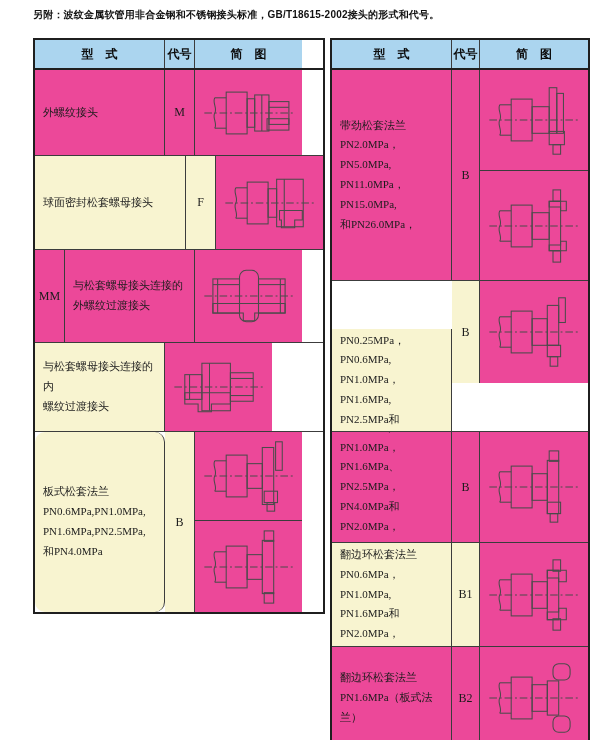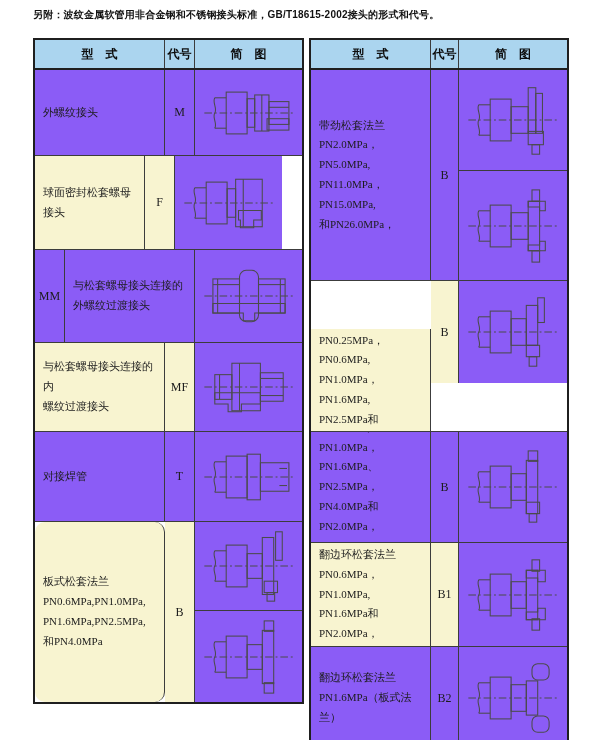--- a/index.html
+++ b/index.html
@@ -18,21 +18,21 @@
     border:2px solid #1f1f1f;background:#fff;
     display:flex;flex-direction:column;justify-content:flex-end;
   }
   .gap{width:5px;}
   .trow{display:flex;flex:0 0 auto;border-bottom:1px solid #3c3c3c;}
   .trow:last-child{border-bottom:none;}
   .trow.header{border-bottom:2px solid #1f1f1f;}
   .cell{
     box-sizing:border-box;border-right:1px solid #3c3c3c;
     display:flex;align-items:center;justify-content:center;
-    background:#8b5cf6;overflow:hidden;
+    background:#ec4899;overflow:hidden;
   }
   .cell:last-child{border-right:none;}
   .cell.hl{background:var(--highlight-bg,#f8f4d0);}
   .header .cell{
     background:var(--header-bg,#abd5ef);
     font-weight:bold;font-size:12px;color:#0c0c0c;
   }
   .cell.type{justify-content:flex-start;padding:4px 4px 4px 8px;}
   .type-text{white-space:pre-line;font-size:11px;line-height:1.8;}
   .code-text{font-size:12px;}
@@ -88,21 +88,21 @@
               <line class="dg" x1="63.5" y1="21" x2="63.5" y2="59"></line>
               <rect class="dg" x="71" y="28" width="21" height="24"></rect>
               <line class="dg" x1="71" y1="34" x2="92" y2="34"></line>
               <rect fill="url(#hatch)" class="dg" x="69" y="46" width="23" height="12"></rect>
               <line class="dg" x1="3" y1="40" x2="97" y2="40" stroke-dasharray="8 3 2 3"></line>
             </svg>
           </div>
         </div>
       </div>
       <div class="trow">
-        <div class="cell type hl" style="width: 110px; height: 93px;">
+        <div class="cell type hl" style="width: 151px; height: 93px;">
           <span class="type-text">球面密封松套螺母接头</span>
         </div>
         <div class="cell code hl" style="width: 30px; height: 93px;">
           <span class="code-text">F</span>
         </div>
         <div class="cell diag" style="width: 107px; height: 93px;">
           <div class="dslot" style="height: 93px;">
             <svg viewBox="0 0 100 80" width="96" height="76">
               <path class="dg" d="M14 24 c-3 5 3 11 0 16 c-3 5 3 11 0 16"></path>
               <line class="dg" x1="14" y1="24" x2="26" y2="24"></line>
@@ -139,63 +139,37 @@
               <line class="dg" x1="3" y1="40" x2="97" y2="40" stroke-dasharray="8 3 2 3"></line>
             </svg>
           </div>
         </div>
       </div>
       <div class="trow">
         <div class="cell type hl" style="width: 130px; height: 88px;">
           <span class="type-text">与松套螺母接头连接的内
 螺纹过渡接头</span>
         </div>
-        <div class="cell code hl" style="width: 30px; height: 88px;">
-          <span class="code-text">MF</span>
-        </div>
         <div class="cell diag" style="width: 107px; height: 88px;">
           <div class="dslot" style="height: 88px;">
             <svg viewBox="0 0 100 80" width="96" height="76">
               <rect class="dg" x="14" y="27" width="18" height="26"></rect>
               <line class="dg" x1="19" y1="27" x2="19" y2="53"></line>
               <rect class="dg" x="32" y="15" width="30" height="50"></rect>
               <line class="dg" x1="40" y1="15" x2="40" y2="65"></line>
               <rect class="dg" x="62" y="25" width="24" height="30"></rect>
               <line class="dg" x1="62" y1="31" x2="86" y2="31"></line>
               <line class="dg" x1="62" y1="49" x2="86" y2="49"></line>
               <path fill="url(#hatch)" class="dg" d="M14 46 h48 v12 h-20 v8 h-14 v-8 h-14 z"></path>
               <line class="dg" x1="3" y1="40" x2="97" y2="40" stroke-dasharray="8 3 2 3"></line>
             </svg>
           </div>
         </div>
       </div>
       <div class="trow">
-        <div class="cell type" style="width: 130px; height: 89px;">
-          <span class="type-text">对接焊管</span>
-        </div>
-        <div class="cell code" style="width: 30px; height: 89px;">
-          <span class="code-text">T</span>
-        </div>
-        <div class="cell diag" style="width: 107px; height: 89px;">
-          <div class="dslot" style="height: 89px;">
-            <svg viewBox="0 0 100 80" width="96" height="76">
-              <path class="dg" d="M14 24 c-3 5 3 11 0 16 c-3 5 3 11 0 16"></path>
-              <line class="dg" x1="14" y1="24" x2="26" y2="24"></line>
-              <line class="dg" x1="14" y1="56" x2="26" y2="56"></line>
-              <rect class="dg" x="26" y="18" width="22" height="44"></rect>
-              <rect class="dg" x="48" y="16" width="14" height="48"></rect>
-              <rect class="dg" x="62" y="25" width="30" height="30"></rect>
-              <line class="dg" x1="82" y1="31" x2="90" y2="31"></line>
-              <line class="dg" x1="82" y1="49" x2="90" y2="49"></line>
-              <line class="dg" x1="3" y1="40" x2="97" y2="40" stroke-dasharray="8 3 2 3"></line>
-            </svg>
-          </div>
-        </div>
-      </div>
-      <div class="trow">
         <div class="cell type hl" style="width: 130px; height: 180px; border-radius: 10px;">
           <span class="type-text">板式松套法兰
 PN0.6MPa,PN1.0MPa,
 PN1.6MPa,PN2.5MPa,
 和PN4.0MPa</span>
         </div>
         <div class="cell code hl" style="width: 30px; height: 180px;">
           <span class="code-text">B</span>
         </div>
         <div class="cell diag" style="width: 107px; height: 180px;">

